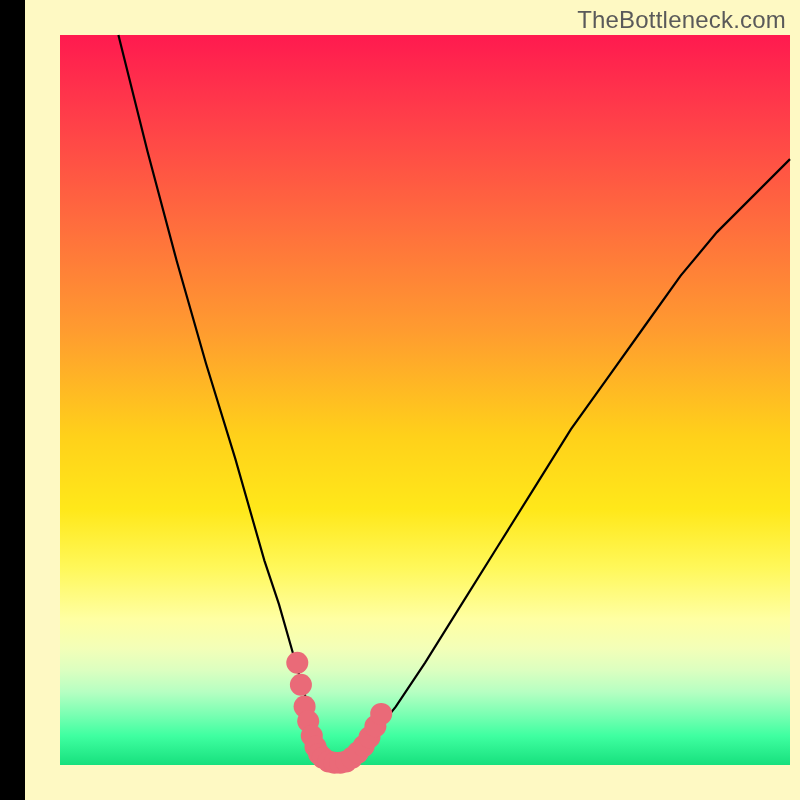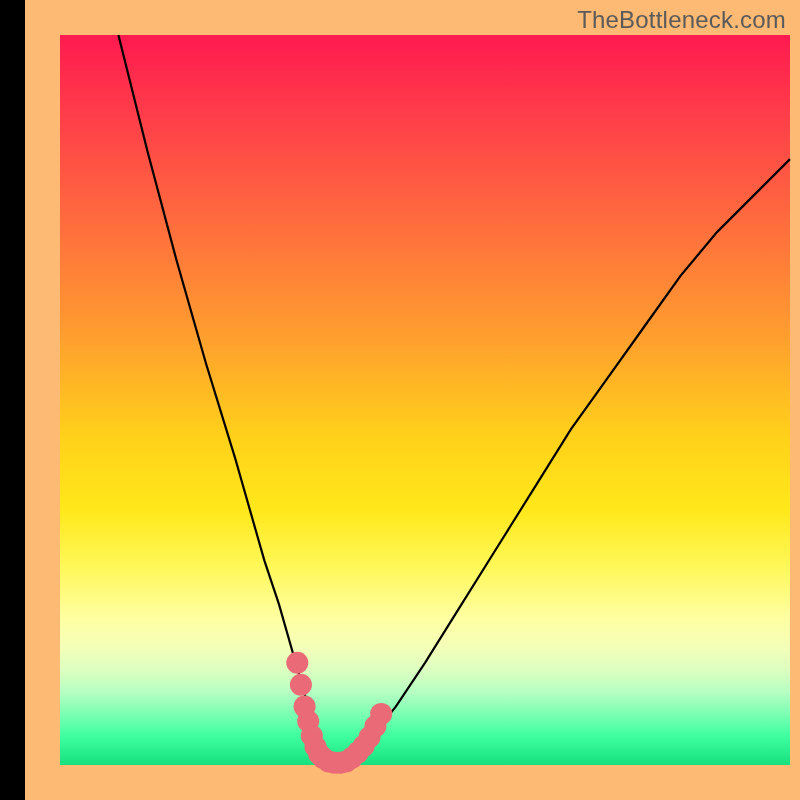--- a/index.html
+++ b/index.html
@@ -7,21 +7,21 @@
     padding: 0;
     width: 800px;
     height: 800px;
     background: #000;
     overflow: hidden;
     font-family: Arial, Helvetica, sans-serif;
   }
   .frame {
     position: absolute;
     inset: 0;
-    background: #fdba74;
+    background: #fef9c3;
     margin-left: 25px;
   }
   .plot {
     position: absolute;
     left: 35px;
     top: 35px;
     width: 730px;
     height: 730px;
     background: linear-gradient(
       to bottom,

